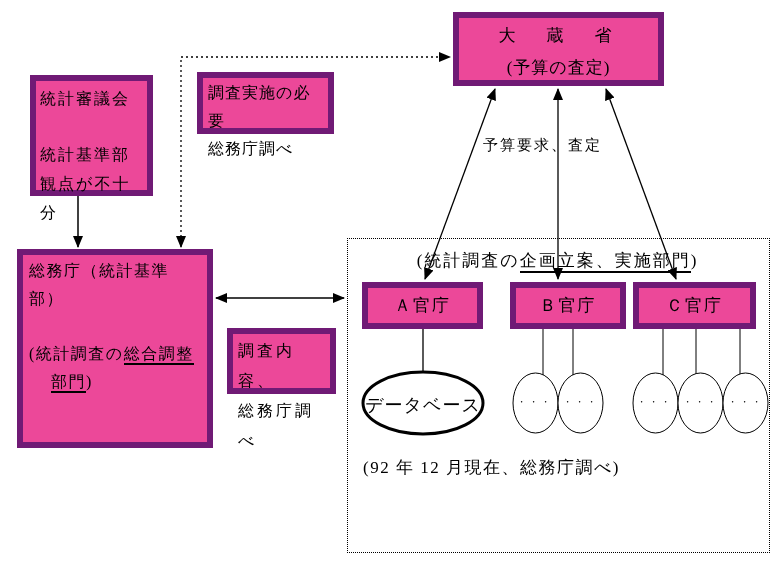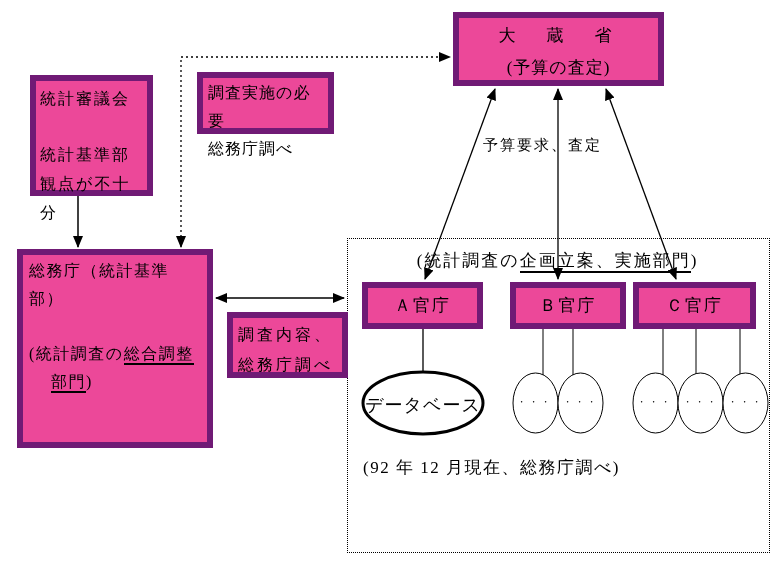--- a/index.html
+++ b/index.html
@@ -23,21 +23,21 @@
     font-size:16px;line-height:28px;letter-spacing:1px;}
   #mof-box{left:453px;top:12px;width:211px;height:74px;text-align:center;
     font-size:17px;}
   #mof-title{line-height:36px;letter-spacing:7px;}
   #mof-sub{line-height:28px;letter-spacing:1px;}
   #budget-label{left:455px;top:136px;width:175px;text-align:center;
     font-size:15px;letter-spacing:2px;}
   #somucho-box{left:17px;top:249px;width:196px;height:199px;padding:2px 6px;
     font-size:16px;line-height:28px;letter-spacing:1.5px;}
   #somucho-line3{padding-left:22px;}
-  #survey-box{left:227px;top:312px;width:121px;height:66px;padding:2px 5px;
+  #survey-box{left:227px;top:328px;width:109px;height:66px;padding:2px 5px;
     font-size:16px;line-height:30px;letter-spacing:3px;}
   #planning-area{left:347px;top:238px;width:421px;height:313px;
     border:1px dotted #000;background:transparent;z-index:0;position:absolute;}
   #planning-heading{left:347px;top:249px;width:421px;text-align:center;
     font-size:17px;letter-spacing:2px;}
   .agency{display:flex;align-items:center;justify-content:center;
     font-size:17px;letter-spacing:2px;}
   #agency-a{left:362px;top:282px;width:121px;height:47px;}
   #agency-b{left:498px;top:282px;width:116px;height:47px;margin-left:12px;}
   #agency-c{left:633px;top:282px;width:123px;height:47px;}

